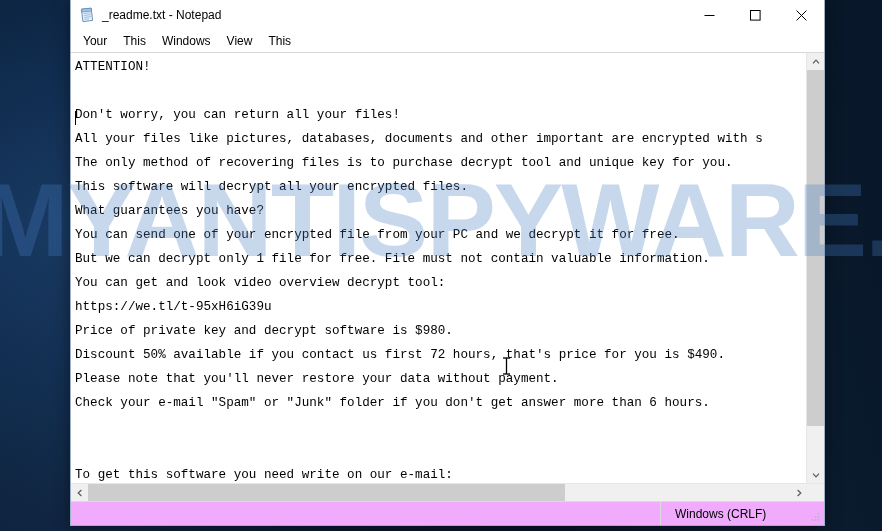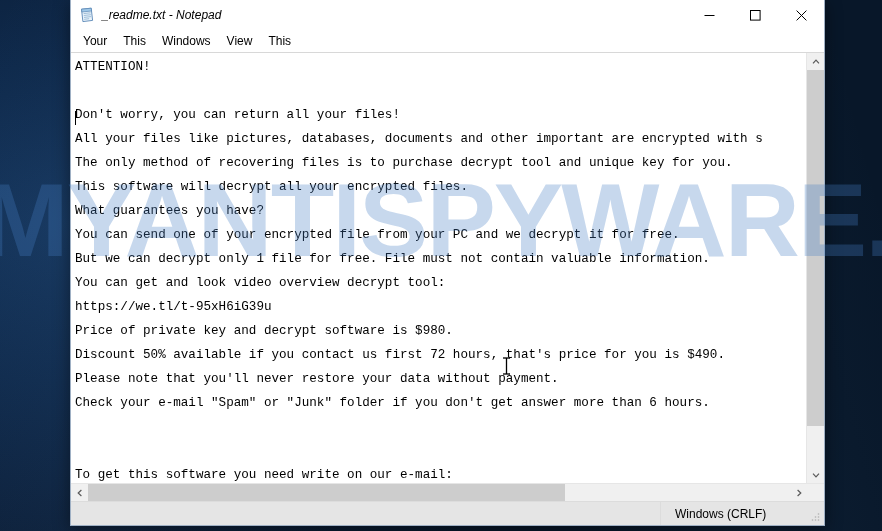--- a/index.html
+++ b/index.html
@@ -72,21 +72,20 @@
     align-items: center;
     flex: 0 0 auto;
     position: relative;
   }
   #title-left {
     display: flex;
     align-items: center;
     padding-left: 8px;
     flex: 1 1 auto;
     min-width: 0;
-    font-style: italic;
   }
   #notepad-icon {
     width: 16px;
     height: 16px;
     margin-right: 7px;
     flex: 0 0 auto;
   }
   #window-title {
     font-size: 12px;
     color: #000000;
@@ -225,21 +224,21 @@
   #hscroll-corner {
     width: 17px;
     height: 17px;
     background: #f0f0f0;
     flex: 0 0 auto;
   }
 
   
   #status-bar {
     height: 23px;
-    background: #e5e5e5;
+    background: #f0abfc;
     border-top: 1px solid #dcdcdc;
     display: flex;
     align-items: stretch;
     flex: 0 0 auto;
     font-size: 12px;
     color: #000;
   }
   #status-spacer { flex: 1 1 auto; }
   .status-cell {
     display: flex;

